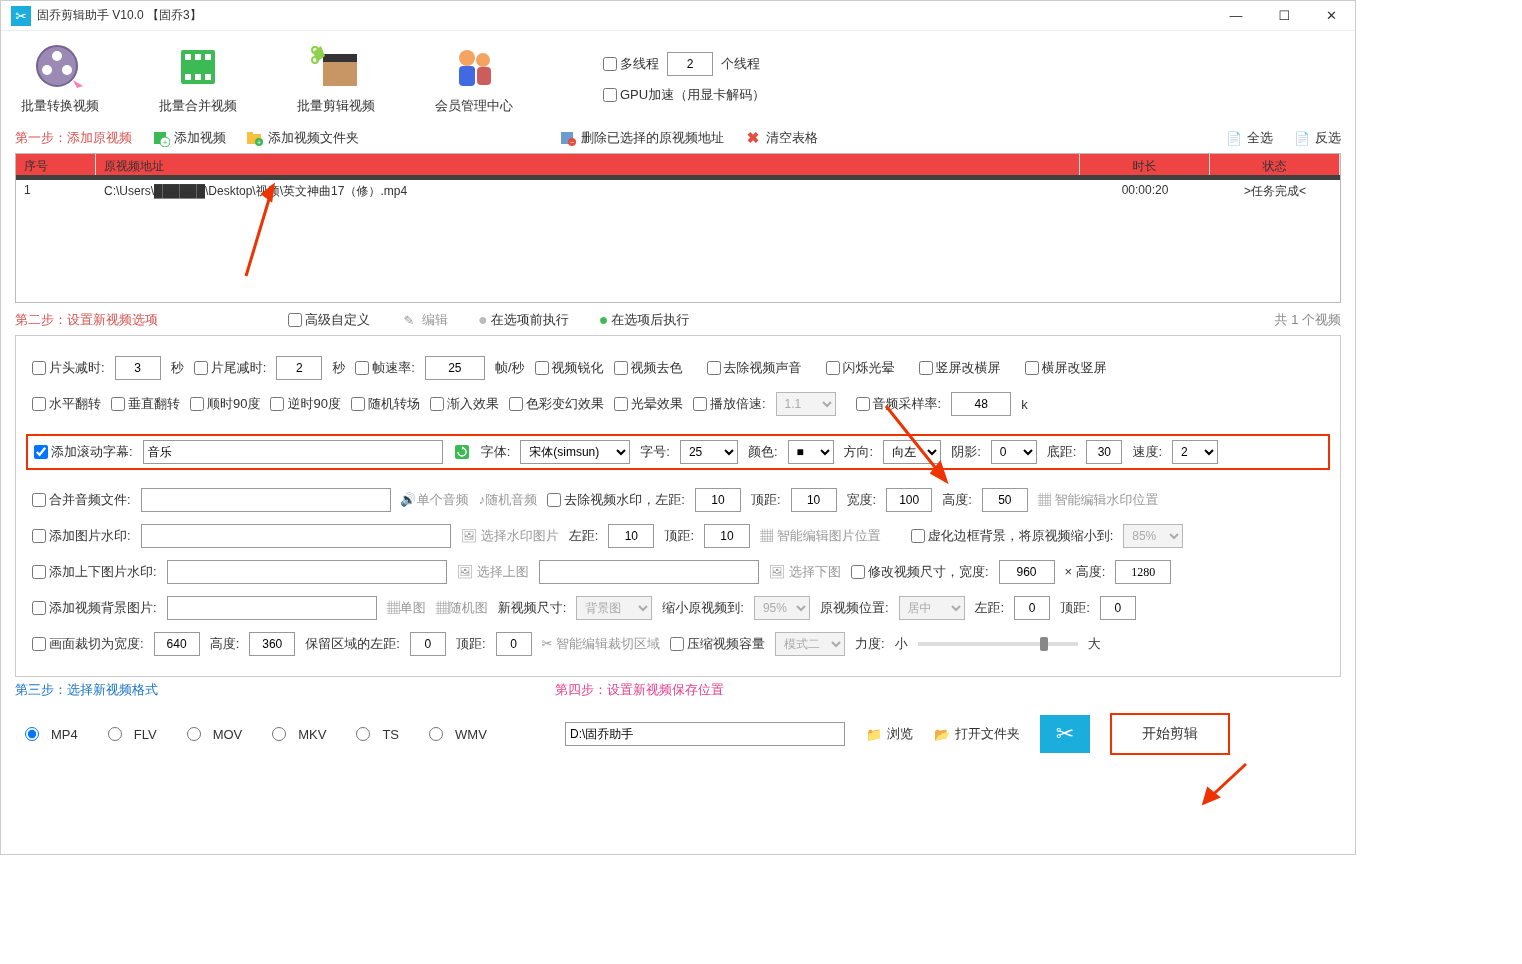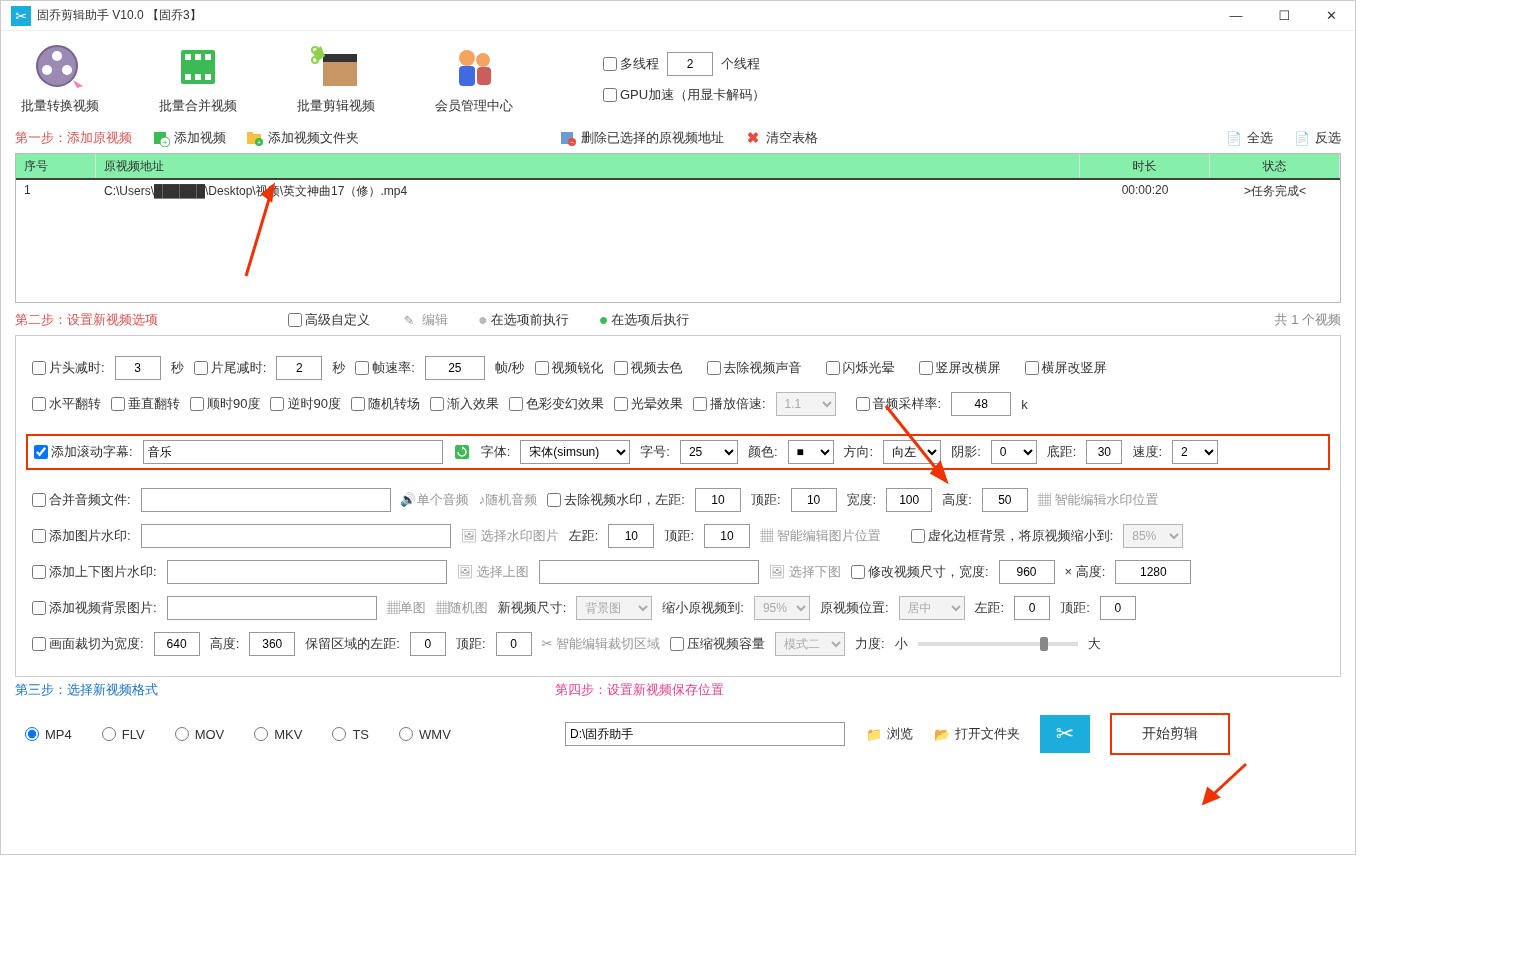--- a/index.html
+++ b/index.html
@@ -18,21 +18,21 @@
 .opt-row { display: flex; align-items: center; gap: 8px; }
 
 .step-bar { display: flex; align-items: center; padding: 4px 14px; gap: 20px; }
 .step-label { color: #d9534f; font-weight: normal; }
 .step-label.blue { color: #1a72c9; }
 .step-label.pink { color: #e83e8c; }
 .link-btn { display: flex; align-items: center; gap: 4px; cursor: pointer; }
 .link-btn .ico { width: 18px; height: 18px; display: inline-flex; align-items: center; justify-content: center; }
 
 .table { border: 1px solid #bbb; margin: 2px 14px; height: 150px; overflow: hidden; }
-.table-head { display: flex; background: #86efac; border-bottom: 2px solid #404040; height: 26px; }
+.table-head { display: flex; background: #ef4444; border-bottom: 5px solid #404040; height: 26px; }
 .th { padding: 4px 8px; border-right: 1px solid #ddd; font-size: 12px; }
 .table-row { display: flex; height: 24px; }
 .td { padding: 3px 8px; font-size: 12px; }
 .col-idx { width: 80px; }
 .col-path { flex: 1; }
 .col-dur { width: 130px; text-align: center; }
 .col-stat { width: 130px; text-align: center; }
 
 .step2-head { display: flex; align-items: center; padding: 6px 14px; gap: 30px; }
 .step2-head .right { margin-left: auto; color: #888; }
@@ -42,21 +42,21 @@
 .chk { display: flex; align-items: center; gap: 3px; white-space: nowrap; }
 input[type="checkbox"] { width: 14px; height: 14px; }
 input[type="text"], select { height: 24px; border: 1px solid #999; padding: 0 4px; font-size: 12px; background: #fff; }
 input[type="text"]:disabled, select:disabled { background: #eee; color: #888; }
 .num-in { width: 46px; text-align: center; }
 .wide-in { width: 300px; }
 
 .highlight-row { border: 2px solid #e30; padding: 4px 6px; margin: 12px -6px; }
 
 .radio-row { display: flex; align-items: center; gap: 30px; padding: 10px 24px; }
-.radio-item { display: flex; align-items: center; gap: 6px; }
+.radio-item { display: flex; align-items: center; gap: 12px; }
 input[type="radio"] { width: 14px; height: 14px; }
 
 .bottom-row { display: flex; align-items: center; padding: 10px 24px; gap: 20px; }
 .path-in { width: 280px; height: 28px; border: 1px solid #999; padding: 0 6px; }
 .scissors-btn { width: 50px; height: 38px; background: #1baedd; display: flex; align-items: center; justify-content: center; color: #fff; font-size: 22px; cursor: pointer; }
 .start-btn { border: 2px solid #e30; padding: 10px 30px; cursor: pointer; font-size: 14px; text-align: center; }
 
 .step34 { display: flex; padding: 4px 14px; }
 .step34 > div:first-child { width: 540px; }
 
@@ -413,21 +413,21 @@
       <input type="text" style="width: 280px;">
       <span class="disabled-txt">🖼 <span>选择上图</span></span>
       <input type="text" style="width: 220px;">
       <span class="disabled-txt">🖼 <span>选择下图</span></span>
       <label class="chk">
           <input type="checkbox" style="">
           <span>修改视频尺寸，宽度:</span>
         </label>
       <input type="text" class="num-in" style="width: 56px;" value="960">
       <span>× 高度:</span>
-      <input type="text" class="num-in" style="width: 76px;" value="1280">
+      <input type="text" class="num-in" style="width: 56px; font-family: Liberation Serif, serif;" value="1280">
     </div>
 
     <div class="opt-line">
       <label class="chk">
           <input type="checkbox" style="">
           <span>添加视频背景图片:</span>
         </label>
       <input type="text" style="width: 210px;">
       <span class="disabled-txt">▦<span>单图</span></span>
       <span class="disabled-txt">▦<span>随机图</span></span>

